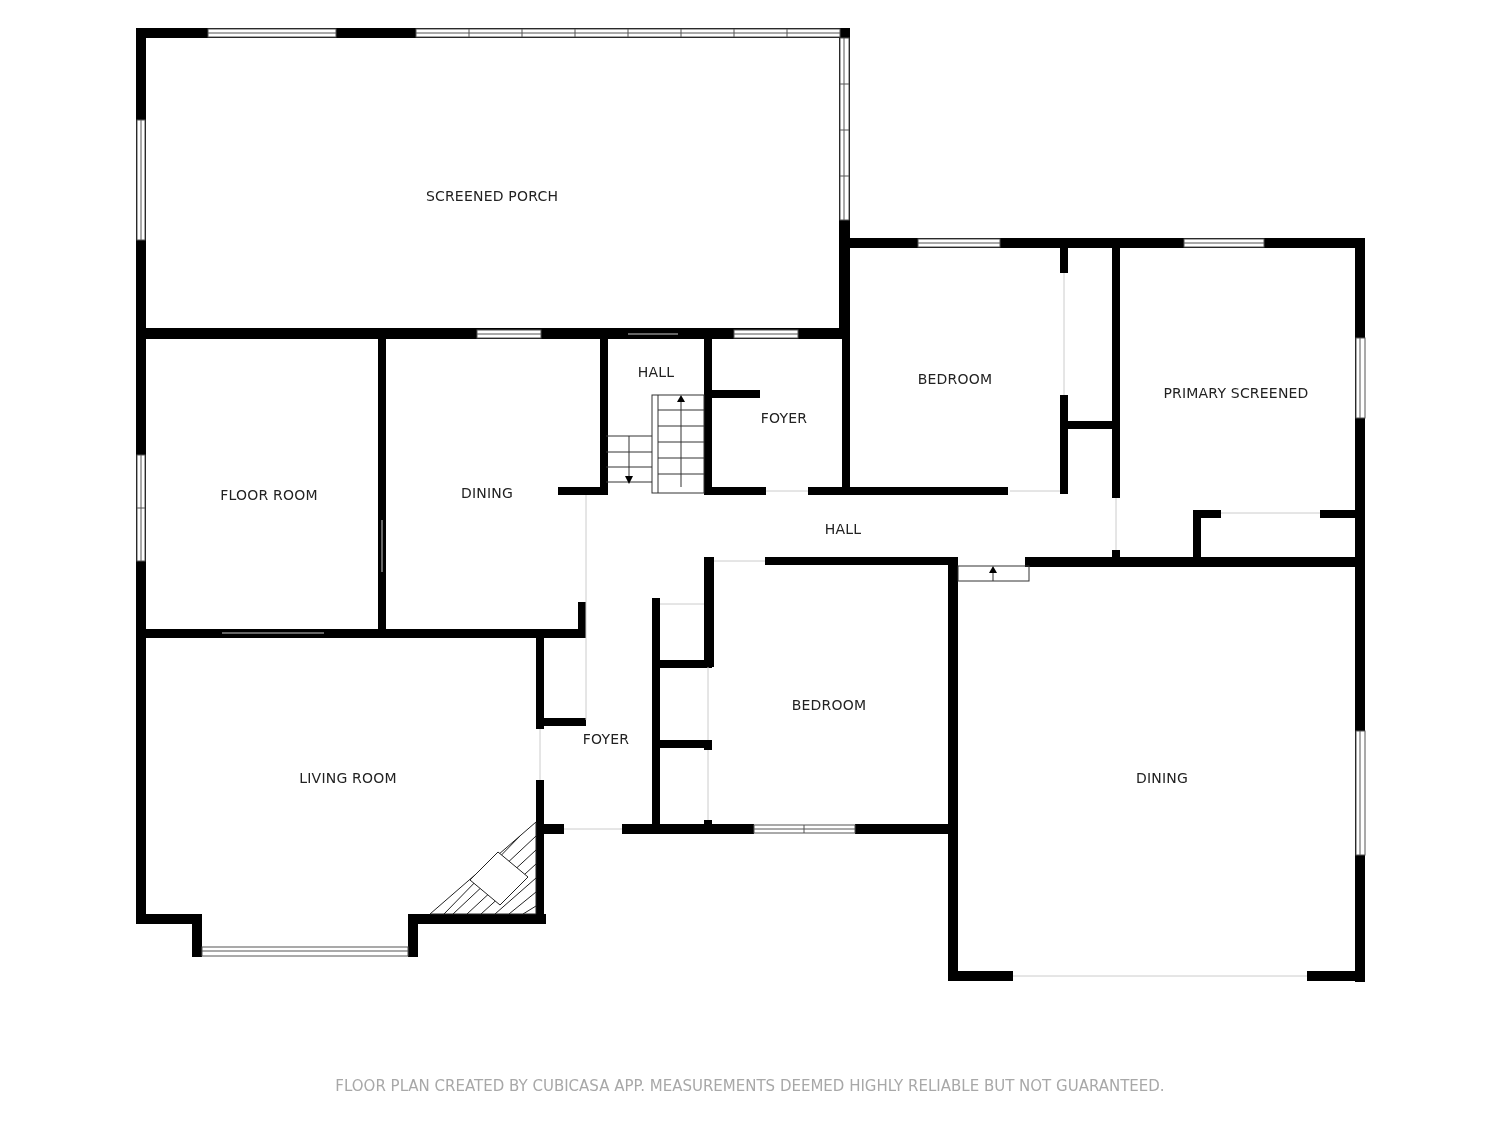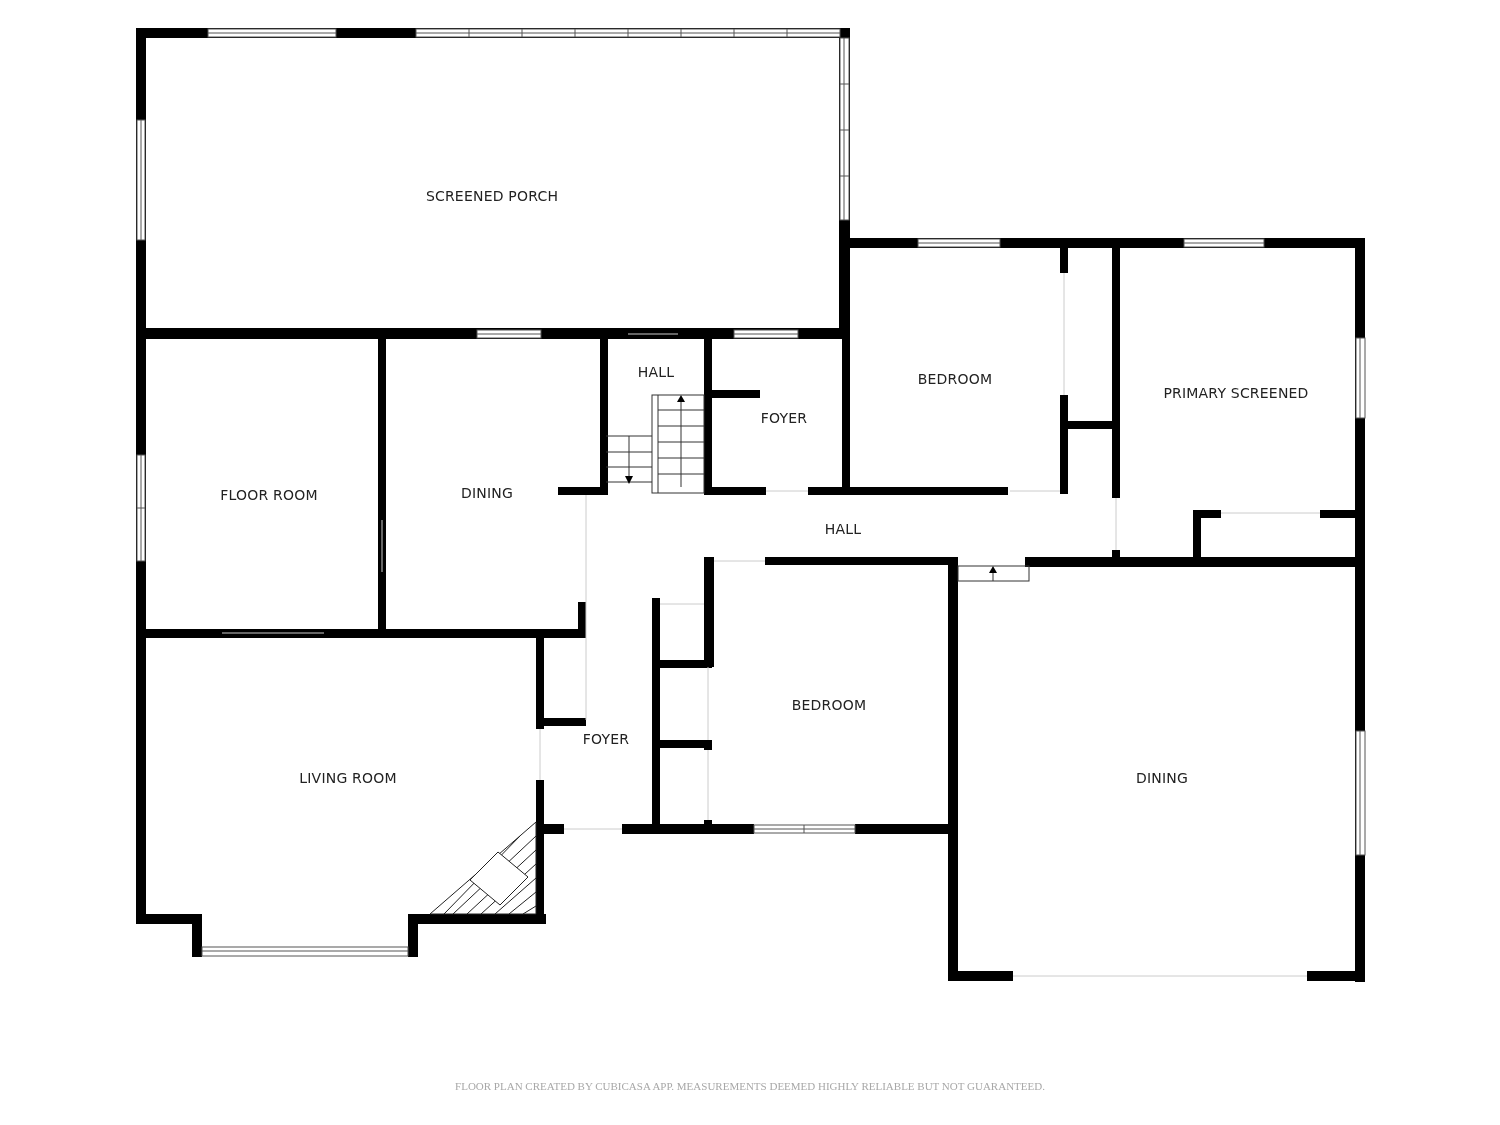--- a/index.html
+++ b/index.html
@@ -5,21 +5,21 @@
     html, body { margin: 0; padding: 0; background: #ffffff; }
     body { width: 1500px; height: 1125px; position: relative; overflow: hidden; font-family: "DejaVu Sans", sans-serif; }
     #plan { position: absolute; left: 0; top: 0; width: 1500px; height: 1125px; }
     .wall { fill: #000000; }
     .win { fill: #ffffff; stroke: #555555; stroke-width: 1; }
     .winline { stroke: #555555; stroke-width: 1; }
     .thin { stroke: #cccccc; stroke-width: 1; fill: none; }
     .stair { stroke: #333333; stroke-width: 1; fill: none; }
     .hatch { stroke: #222222; stroke-width: 1; fill: none; }
     .label { position: absolute; transform: translate(-50%, -50%); font-size: 14px; color: #222222; white-space: nowrap; letter-spacing: 0.2px; }
-    .footer { position: absolute; left: 750px; top: 1086px; transform: translate(-50%, -50%); font-size: 11px; color: #a8a8a8; white-space: nowrap; font-family: Liberation Serif, serif; }
+    .footer { position: absolute; left: 750px; top: 1086px; transform: translate(-50%, -50%); font-size: 15px; color: #a8a8a8; white-space: nowrap; }
   </style>
 </head>
 <body>
 
 <svg id="plan" viewBox="0 0 1500 1125" xmlns="http://www.w3.org/2000/svg">
   <g>
 
     <rect class="wall" x="136" y="28" width="714" height="10"></rect>
     <rect class="wall" x="136" y="28" width="10" height="896"></rect>
     <rect class="wall" x="839" y="28" width="11" height="306"></rect>

